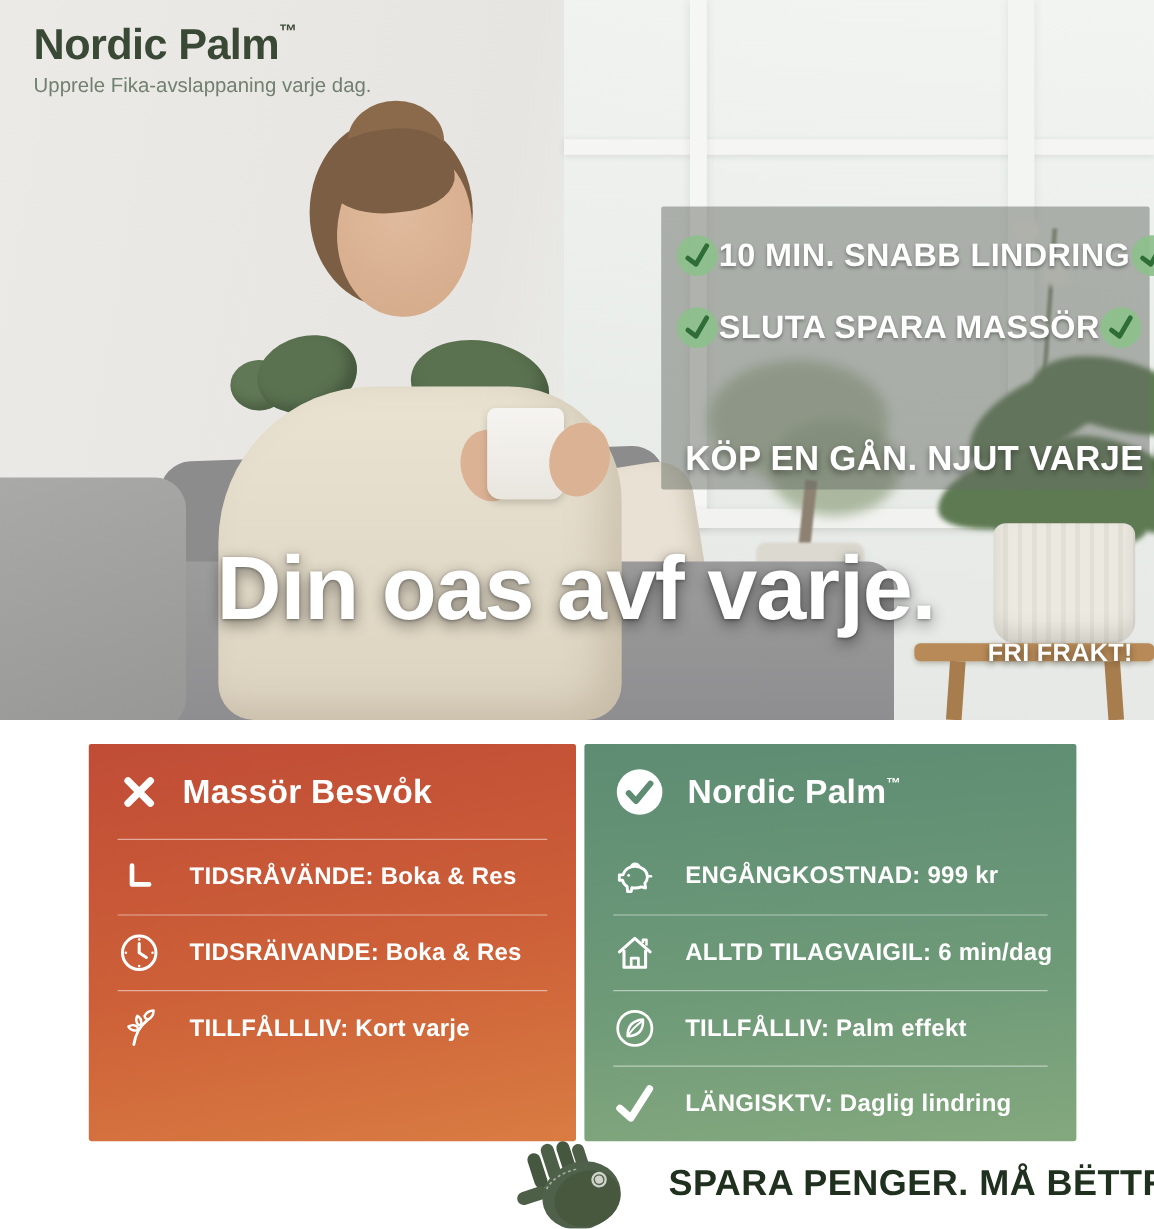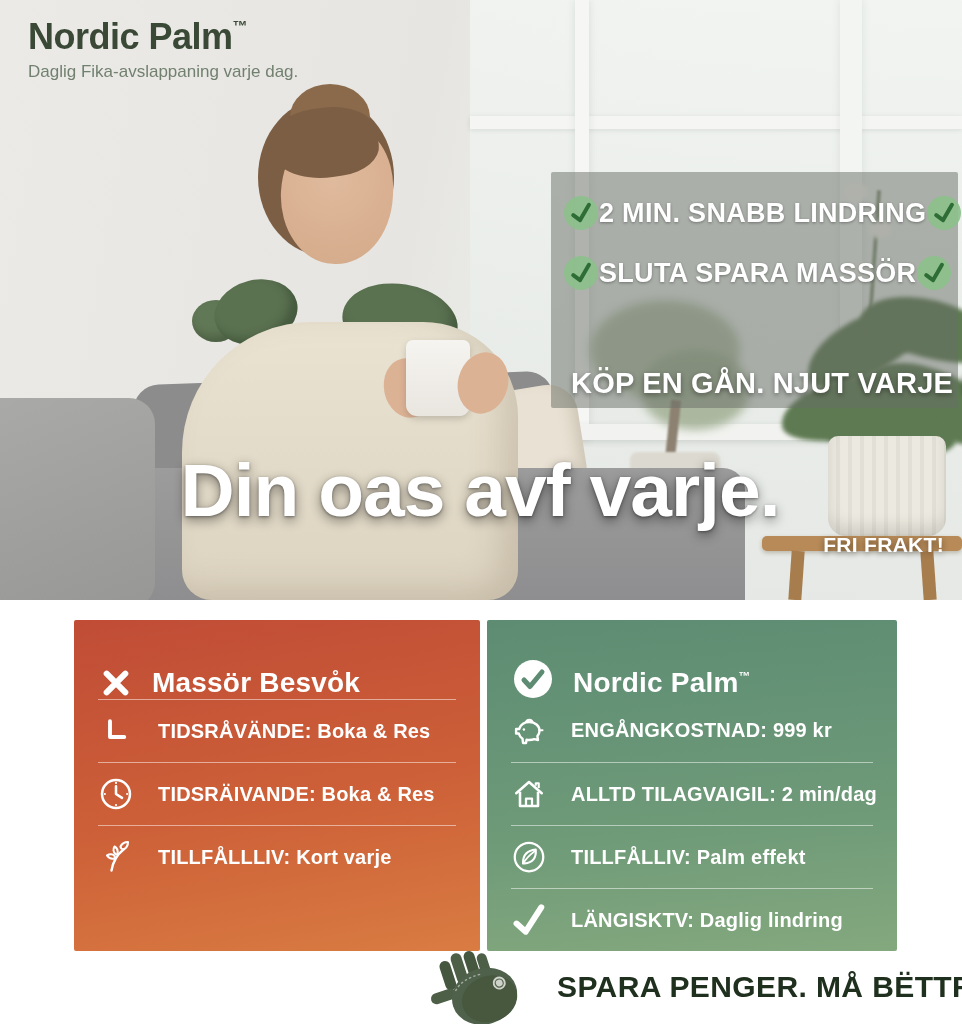--- a/index.html
+++ b/index.html
@@ -71,21 +71,21 @@
 
   .headline { left:60px; top:447px; width:840px; text-align:center; color:#fff; font-weight:bold; font-size:75px;
     letter-spacing:-1px; text-shadow:0 4px 12px rgba(0,0,0,.45), 0 1px 3px rgba(0,0,0,.4); }
   .shipping { right:18px; top:533px; color:#fff; font-weight:bold; font-size:21px; letter-spacing:.3px;
     text-shadow:0 2px 6px rgba(0,0,0,.45); }
 
   
   .card { position:absolute; top:620px; height:331px; border-radius:2px; color:#fff; overflow:hidden; }
   .card-left { left:74px; width:406px; background:linear-gradient(170deg,#c04c36 0%,#cd6038 55%,#d97c42 100%); }
   .card-right { left:487px; width:410px; background:linear-gradient(175deg,#5d8c73 0%,#6e9a78 60%,#84a87e 100%); }
-  .card-header { height:79px; display:flex; align-items:flex-end; gap:20px; padding:0 26px; }
+  .card-header { height:79px; display:flex; align-items:center; gap:20px; padding:0 26px; }
   .card-title { font-size:28px; font-weight:bold; letter-spacing:.2px; white-space:nowrap; }
   .card-title sup { font-size:12px; vertical-align:12px; }
   .card-row { height:63px; display:flex; align-items:center; gap:24px; margin:0 24px; }
   .card-row.rule { border-top:1px solid rgba(255,255,255,.5); }
   .row-icon { width:36px; height:36px; flex:0 0 36px; }
   .row-text { font-size:20px; font-weight:bold; letter-spacing:.2px; white-space:nowrap; }
 
   
   .footer-tagline { left:557px; top:970px; font-size:30px; font-weight:bold; color:#20301e; letter-spacing:.4px; white-space:nowrap; }
   .hand-product { left:428px; top:948px; width:112px; height:76px; }
@@ -133,30 +133,30 @@
     <div class="abs pillow-left"></div>
     <div class="abs pillow-right"></div>
     <div class="abs torso"></div>
     <div class="abs hand1"></div>
     <div class="abs mug"></div>
     <div class="abs mug-handle"></div>
     <div class="abs hand2"></div>
 
     <div class="abs logo-wrap">
       <div class="logo"><span>Nordic Palm</span><sup>™</sup></div>
-      <div class="tagline">Daglig Fika-avslappaning varje dag.</div>
+      <div class="tagline">Upprele Fika-avslappaning varje dag.</div>
     </div>
 
     <div class="abs panel">
       <div class="benefit-row">
         <svg class="badge" viewBox="0 0 36 36">
           <circle cx="18" cy="18" r="17" fill="#8cc08b" opacity="0.92"></circle>
           <path d="M10 19l6 6L27 11" fill="none" stroke="#2e6d36" stroke-width="4" stroke-linecap="round" stroke-linejoin="round" transform="rotate(-8 18 18)"></path>
         </svg>
-        <span class="benefit-text">2 MIN. SNABB LINDRING</span>
+        <span class="benefit-text">10 MIN. SNABB LINDRING</span>
         <svg class="badge" viewBox="0 0 36 36">
           <circle cx="18" cy="18" r="17" fill="#8cc08b" opacity="0.92"></circle>
           <path d="M10 19l6 6L27 11" fill="none" stroke="#2e6d36" stroke-width="4" stroke-linecap="round" stroke-linejoin="round" transform="rotate(-8 18 18)"></path>
         </svg>
       </div>
       <div class="benefit-row">
         <svg class="badge" viewBox="0 0 36 36">
           <circle cx="18" cy="18" r="17" fill="#8cc08b" opacity="0.92"></circle>
           <path d="M10 19l6 6L27 11" fill="none" stroke="#2e6d36" stroke-width="4" stroke-linecap="round" stroke-linejoin="round" transform="rotate(-8 18 18)"></path>
         </svg>
@@ -225,21 +225,21 @@
       </svg>
       <span class="row-text">ENGÅNGKOSTNAD: 999 kr</span>
     </div>
     <div class="card-row rule">
       <svg class="row-icon" viewBox="0 0 24 24">
         <path d="M3.5 11.5L12 4l8.5 7.5" fill="none" stroke="#fff" stroke-width="1.7" stroke-linecap="round" stroke-linejoin="round"></path>
         <path d="M6 10.5V20h12v-9.5" fill="none" stroke="#fff" stroke-width="1.7" stroke-linejoin="round"></path>
         <path d="M10 20v-5h4v5" fill="none" stroke="#fff" stroke-width="1.5" stroke-linejoin="round"></path>
         <path d="M16.5 6.5V4.8h2V8" fill="none" stroke="#fff" stroke-width="1.4" stroke-linejoin="round"></path>
       </svg>
-      <span class="row-text">ALLTD TILAGVAIGIL: 2 min/dag</span>
+      <span class="row-text">ALLTD TILAGVAIGIL: 6 min/dag</span>
     </div>
     <div class="card-row rule">
       <svg class="row-icon" viewBox="0 0 24 24">
         <circle cx="12" cy="12" r="9.5" fill="none" stroke="#fff" stroke-width="1.5"></circle>
         <path d="M8 16C8 10 11 7.5 16.5 7c.5 5.5-2 8.8-7.5 9.3z" fill="none" stroke="#fff" stroke-width="1.4" stroke-linejoin="round"></path>
         <path d="M8 16.5c2-3.5 4.5-6 8-8.5" fill="none" stroke="#fff" stroke-width="1.1" stroke-linecap="round"></path>
       </svg>
       <span class="row-text">TILLFÅLLIV: Palm effekt</span>
     </div>
     <div class="card-row rule">

